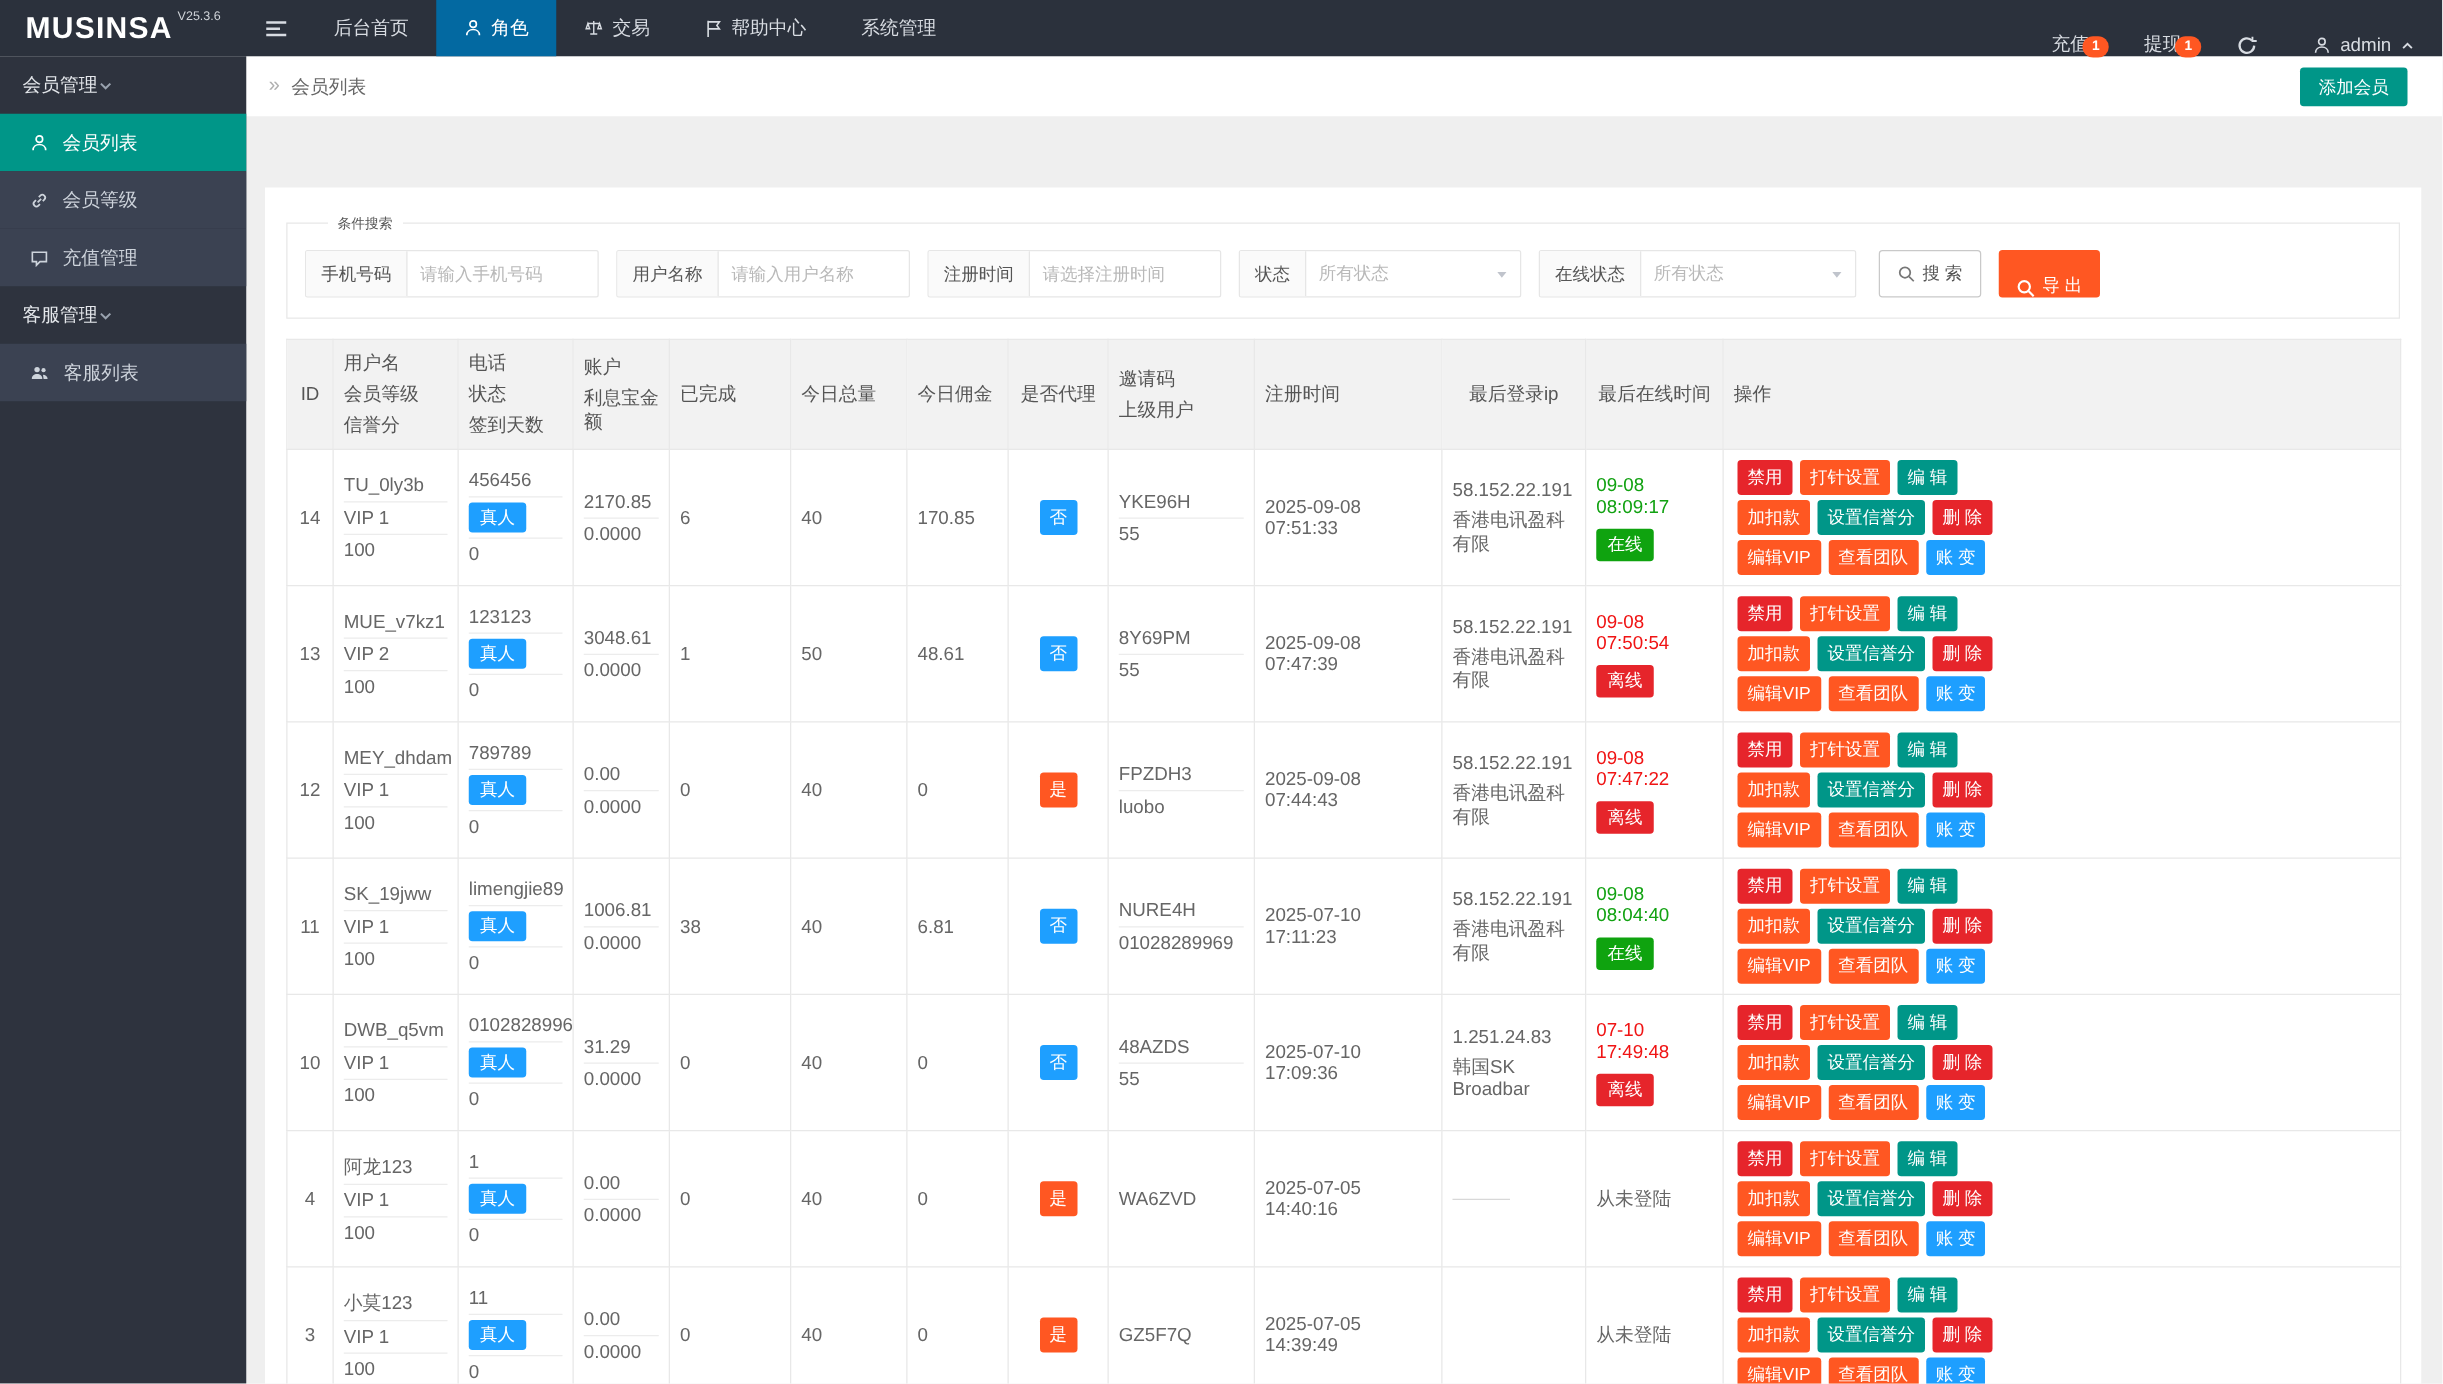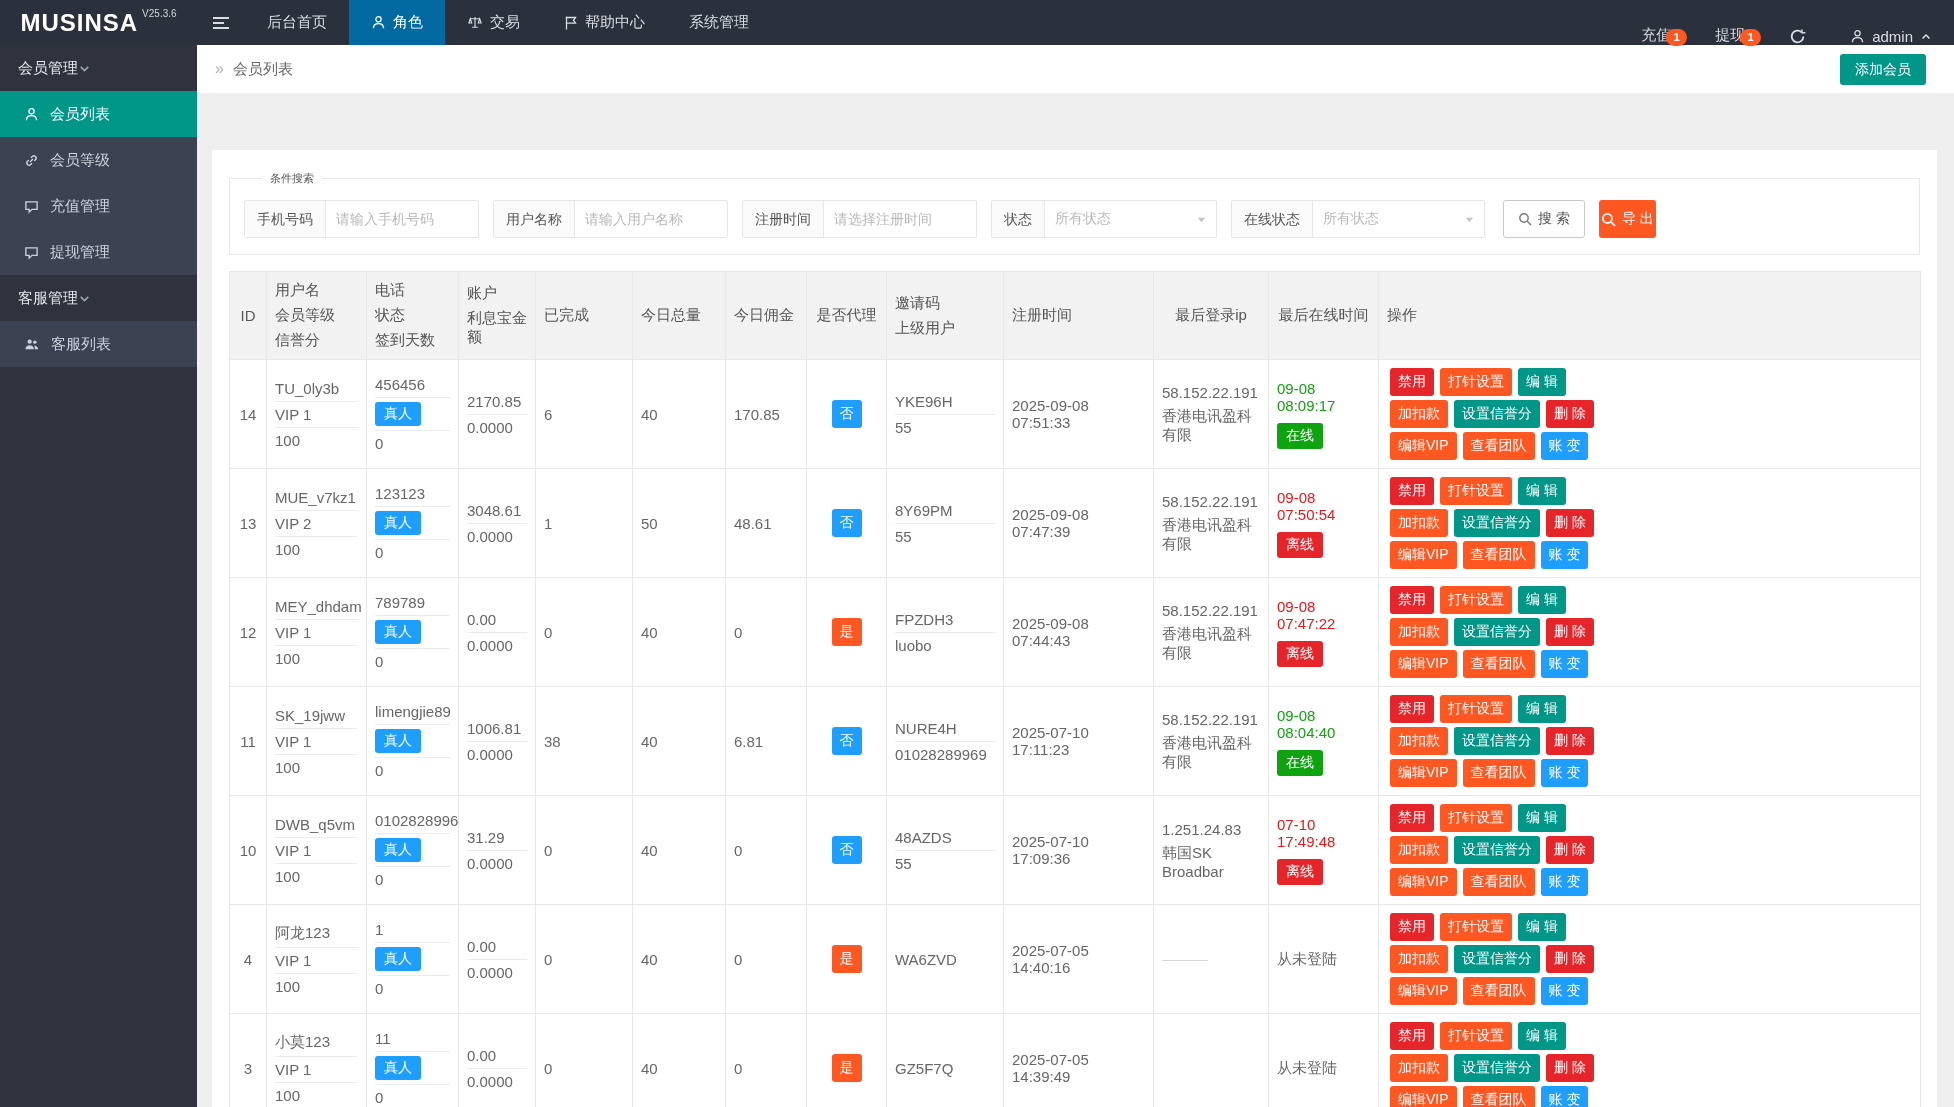--- a/index.html
+++ b/index.html
@@ -40,21 +40,21 @@
   .search-fieldset legend{margin-left:18px;padding:0 8px;color:#555;font-size:11px}
   .search-row{display:flex;align-items:center}
   .field-group{display:flex;height:38px;border:1px solid #e6e6e6;border-radius:2px;margin-right:14px;background:#fff;box-sizing:border-box}
   .field-label{background:#fafafa;border-right:1px solid #e6e6e6;padding:0 12px;line-height:36px;font-size:14px;color:#555;white-space:nowrap}
   .field-input{border:none;outline:none;padding:0 10px;font-size:14px;width:132px;color:#333;background:transparent}
   .field-input::placeholder{color:#b9b9b9}
   .field-select{display:flex;align-items:center;justify-content:space-between;width:152px;padding:0 9px 0 10px;
                 color:#b9b9b9;font-size:14px;cursor:pointer}
   .btn-search{display:flex;align-items:center;gap:6px;height:38px;padding:0 14px;background:#fff;border:1px solid #c9c9c9;
               border-radius:3px;color:#555;font-size:14px;margin-left:4px;cursor:pointer}
-  .btn-export{display:flex;align-items:center;gap:6px;height:38px;padding:0 2px;background:#ff5722;border:none;
+  .btn-export{display:flex;align-items:flex-end;gap:6px;height:38px;padding:0 14px;background:#ff5722;border:none;
               border-radius:3px;color:#fff;font-size:14px;margin-left:14px;cursor:pointer}
   
   .table-wrap{margin-top:16px}
   table{width:100%;border-collapse:collapse;table-layout:fixed}
   th,td{border:1px solid #e8e8e8;font-size:15px;color:#666;padding:6px 8px;vertical-align:middle;overflow:hidden;box-sizing:border-box}
   thead th{background:#f2f2f2;font-weight:normal;color:#555;height:70px}
   thead th div{padding:3px 0}
   .al-c{text-align:center}.al-l{text-align:left}
   td .stack div{padding:4px 0}
   td .stack div + div{border-top:1px solid #ececec}
@@ -191,28 +191,20 @@
       </span>
       <span>会员等级</span>
     </div>
     <div class="side-item">
       <span class="icon">
         <svg width="15" height="15" viewBox="0 0 16 16" fill="none" stroke="#cdd3db" stroke-width="1.4">
             <path d="M2 3h12v8H8.5L5.5 14v-3H2z"></path>
           </svg>
       </span>
       <span>充值管理</span>
-    </div>
-    <div class="side-item">
-      <span class="icon">
-        <svg width="15" height="15" viewBox="0 0 16 16" fill="none" stroke="#cdd3db" stroke-width="1.4">
-            <path d="M2 3h12v8H8.5L5.5 14v-3H2z"></path>
-          </svg>
-      </span>
-      <span>提现管理</span>
     </div>
     <div class="side-group">
       <span>客服管理</span>
       <span class="icon">
         <svg width="13" height="13" viewBox="0 0 12 12" fill="none" stroke="#9aa3af" stroke-width="1.5">
             <path d="M2.5 4.5L6 8l3.5-3.5"></path>
           </svg>
       </span>
     </div>
     <div class="side-item">

